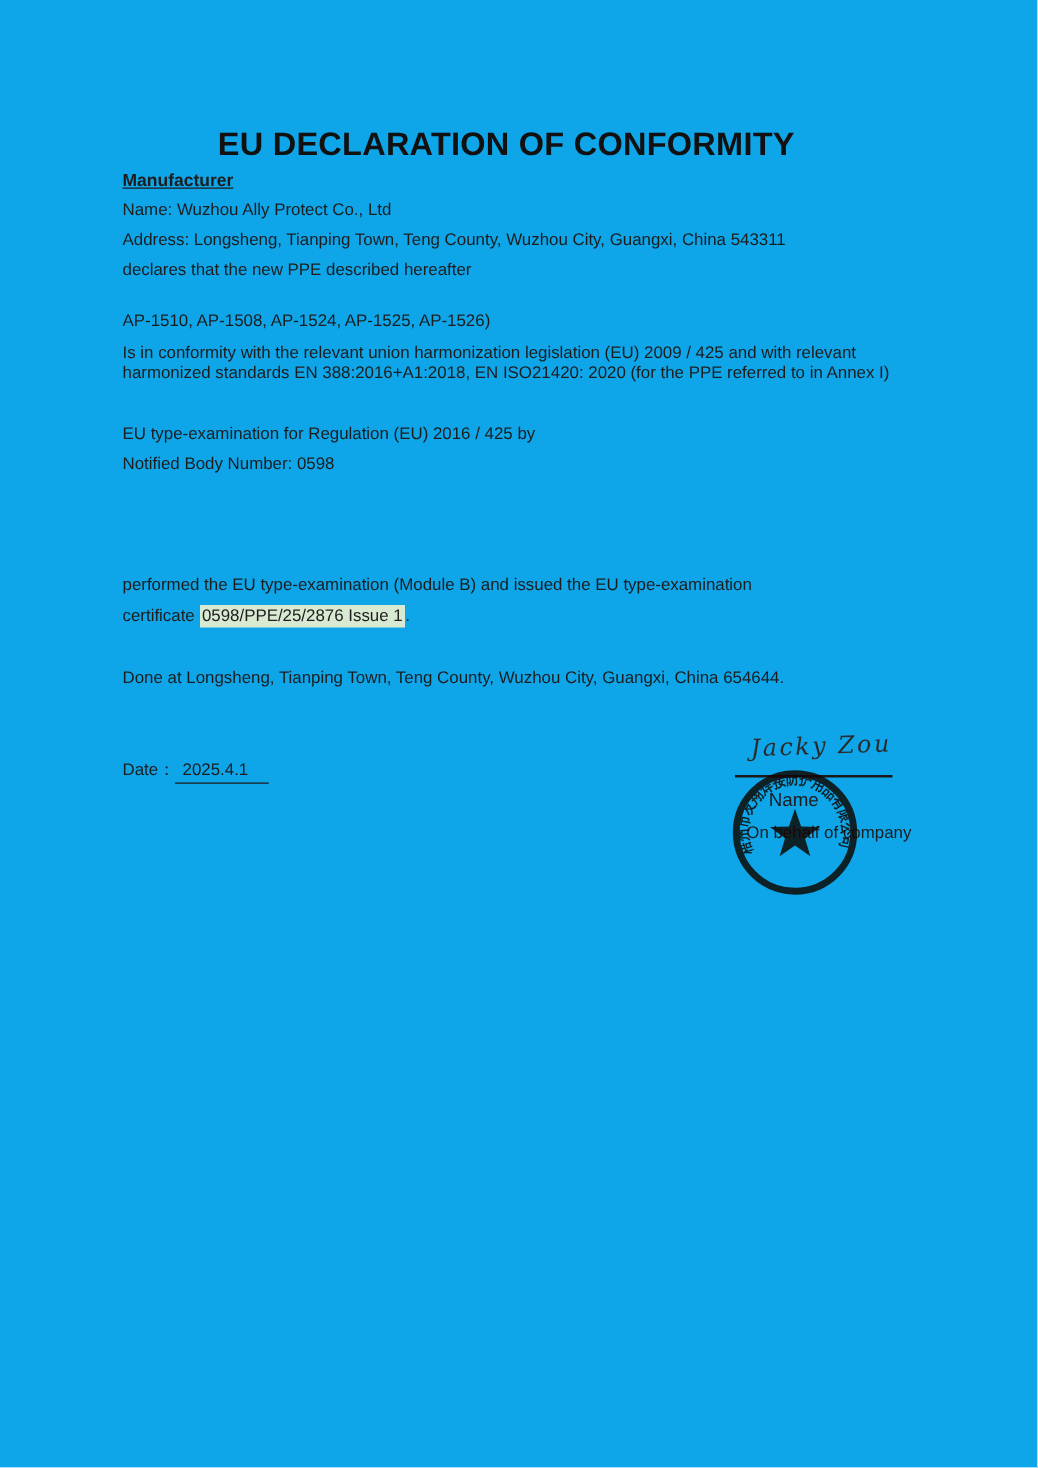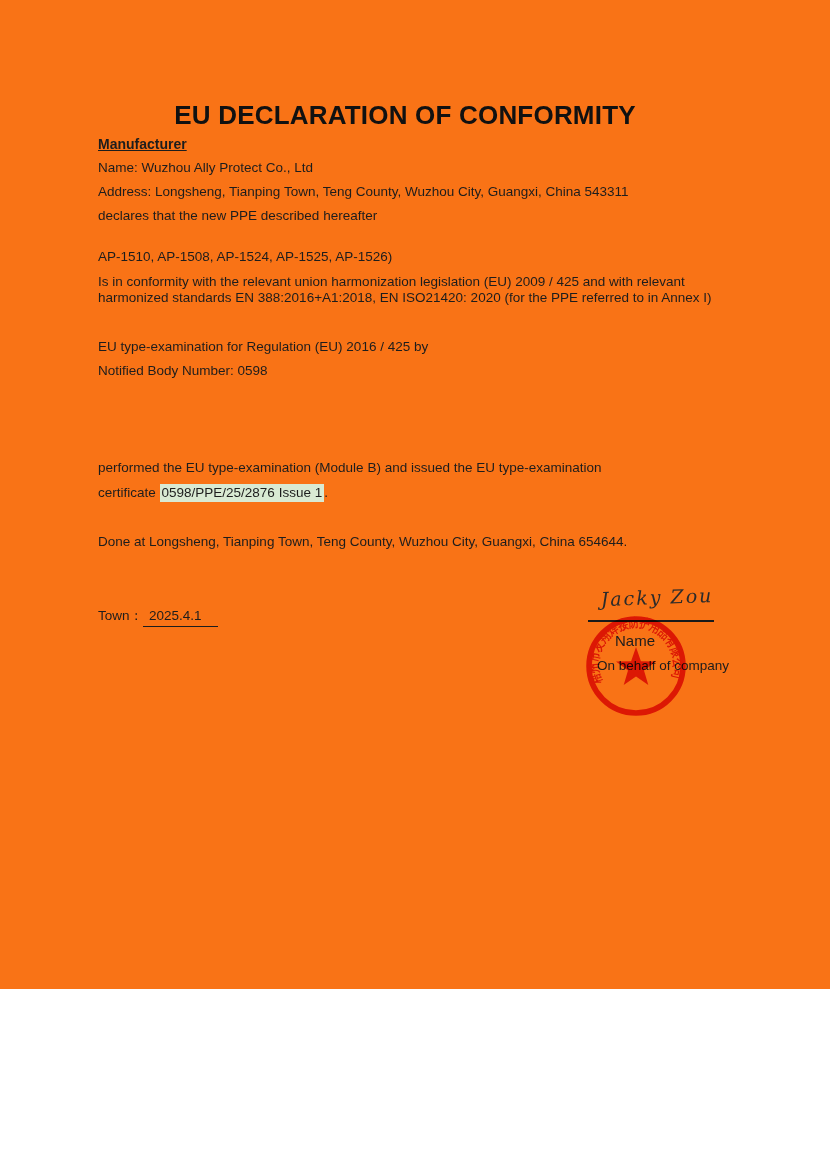--- a/index.html
+++ b/index.html
@@ -1,21 +1,21 @@
 <!DOCTYPE html>
 <html><head>
 <meta charset="utf-8">
 <style>
   * { margin: 0; padding: 0; box-sizing: border-box; }
   html, body { background: #ffffff; }
   .page {
     position: relative;
     width: 830px;
-    height: 989px;
-    background: #f97316;
+    height: 1174px;
+    background: #0ea5e9;
     font-family: "Liberation Sans", sans-serif;
     color: #1d1d1d;
     overflow: hidden;
   }
   .title {
     position: absolute;
     top: 100px;
     left: 0;
     width: 810px;
     text-align: center;
@@ -107,21 +107,21 @@
   <p class="line" style="top:290px">harmonized standards EN 388:2016+A1:2018, EN ISO21420: 2020 (for the PPE referred to in Annex I)</p>
 
   <p class="line" style="top:339px">EU type-examination for Regulation (EU) 2016 / 425 by</p>
   <p class="line" style="top:363px">Notified Body Number: 0598</p>
 
   <p class="line" style="top:460px">performed the EU type-examination (Module B) and issued the EU type-examination</p>
   <p class="line" style="top:485px"><span>certificate </span><span class="hl">0598/PPE/25/2876 Issue 1</span><span>.</span></p>
 
   <p class="line" style="top:534px">Done at Longsheng, Tianping Town, Teng County, Wuzhou City, Guangxi, China 654644.</p>
 
-  <p class="line" style="top:608px"><span>Town：</span><span class="date-value">2025.4.1</span></p>
+  <p class="line" style="top:608px"><span>Date：</span><span class="date-value">2025.4.1</span></p>
 
   <div class="sig-script">Jacky Zou</div>
   <div class="sig-line"></div>
   <div class="sig-name">Name</div>
   <div class="sig-behalf">On behalf of company</div>
 
   <svg class="stamp" viewBox="0 0 112 112" xmlns="http://www.w3.org/2000/svg">
     <circle cx="56" cy="56" r="47" fill="none" stroke-width="5.5" stroke="#e02419"></circle>
     <defs>
       <path id="stamp-arc" d="M 22 72 A 38 38 0 1 1 90 72" fill="none"></path>

